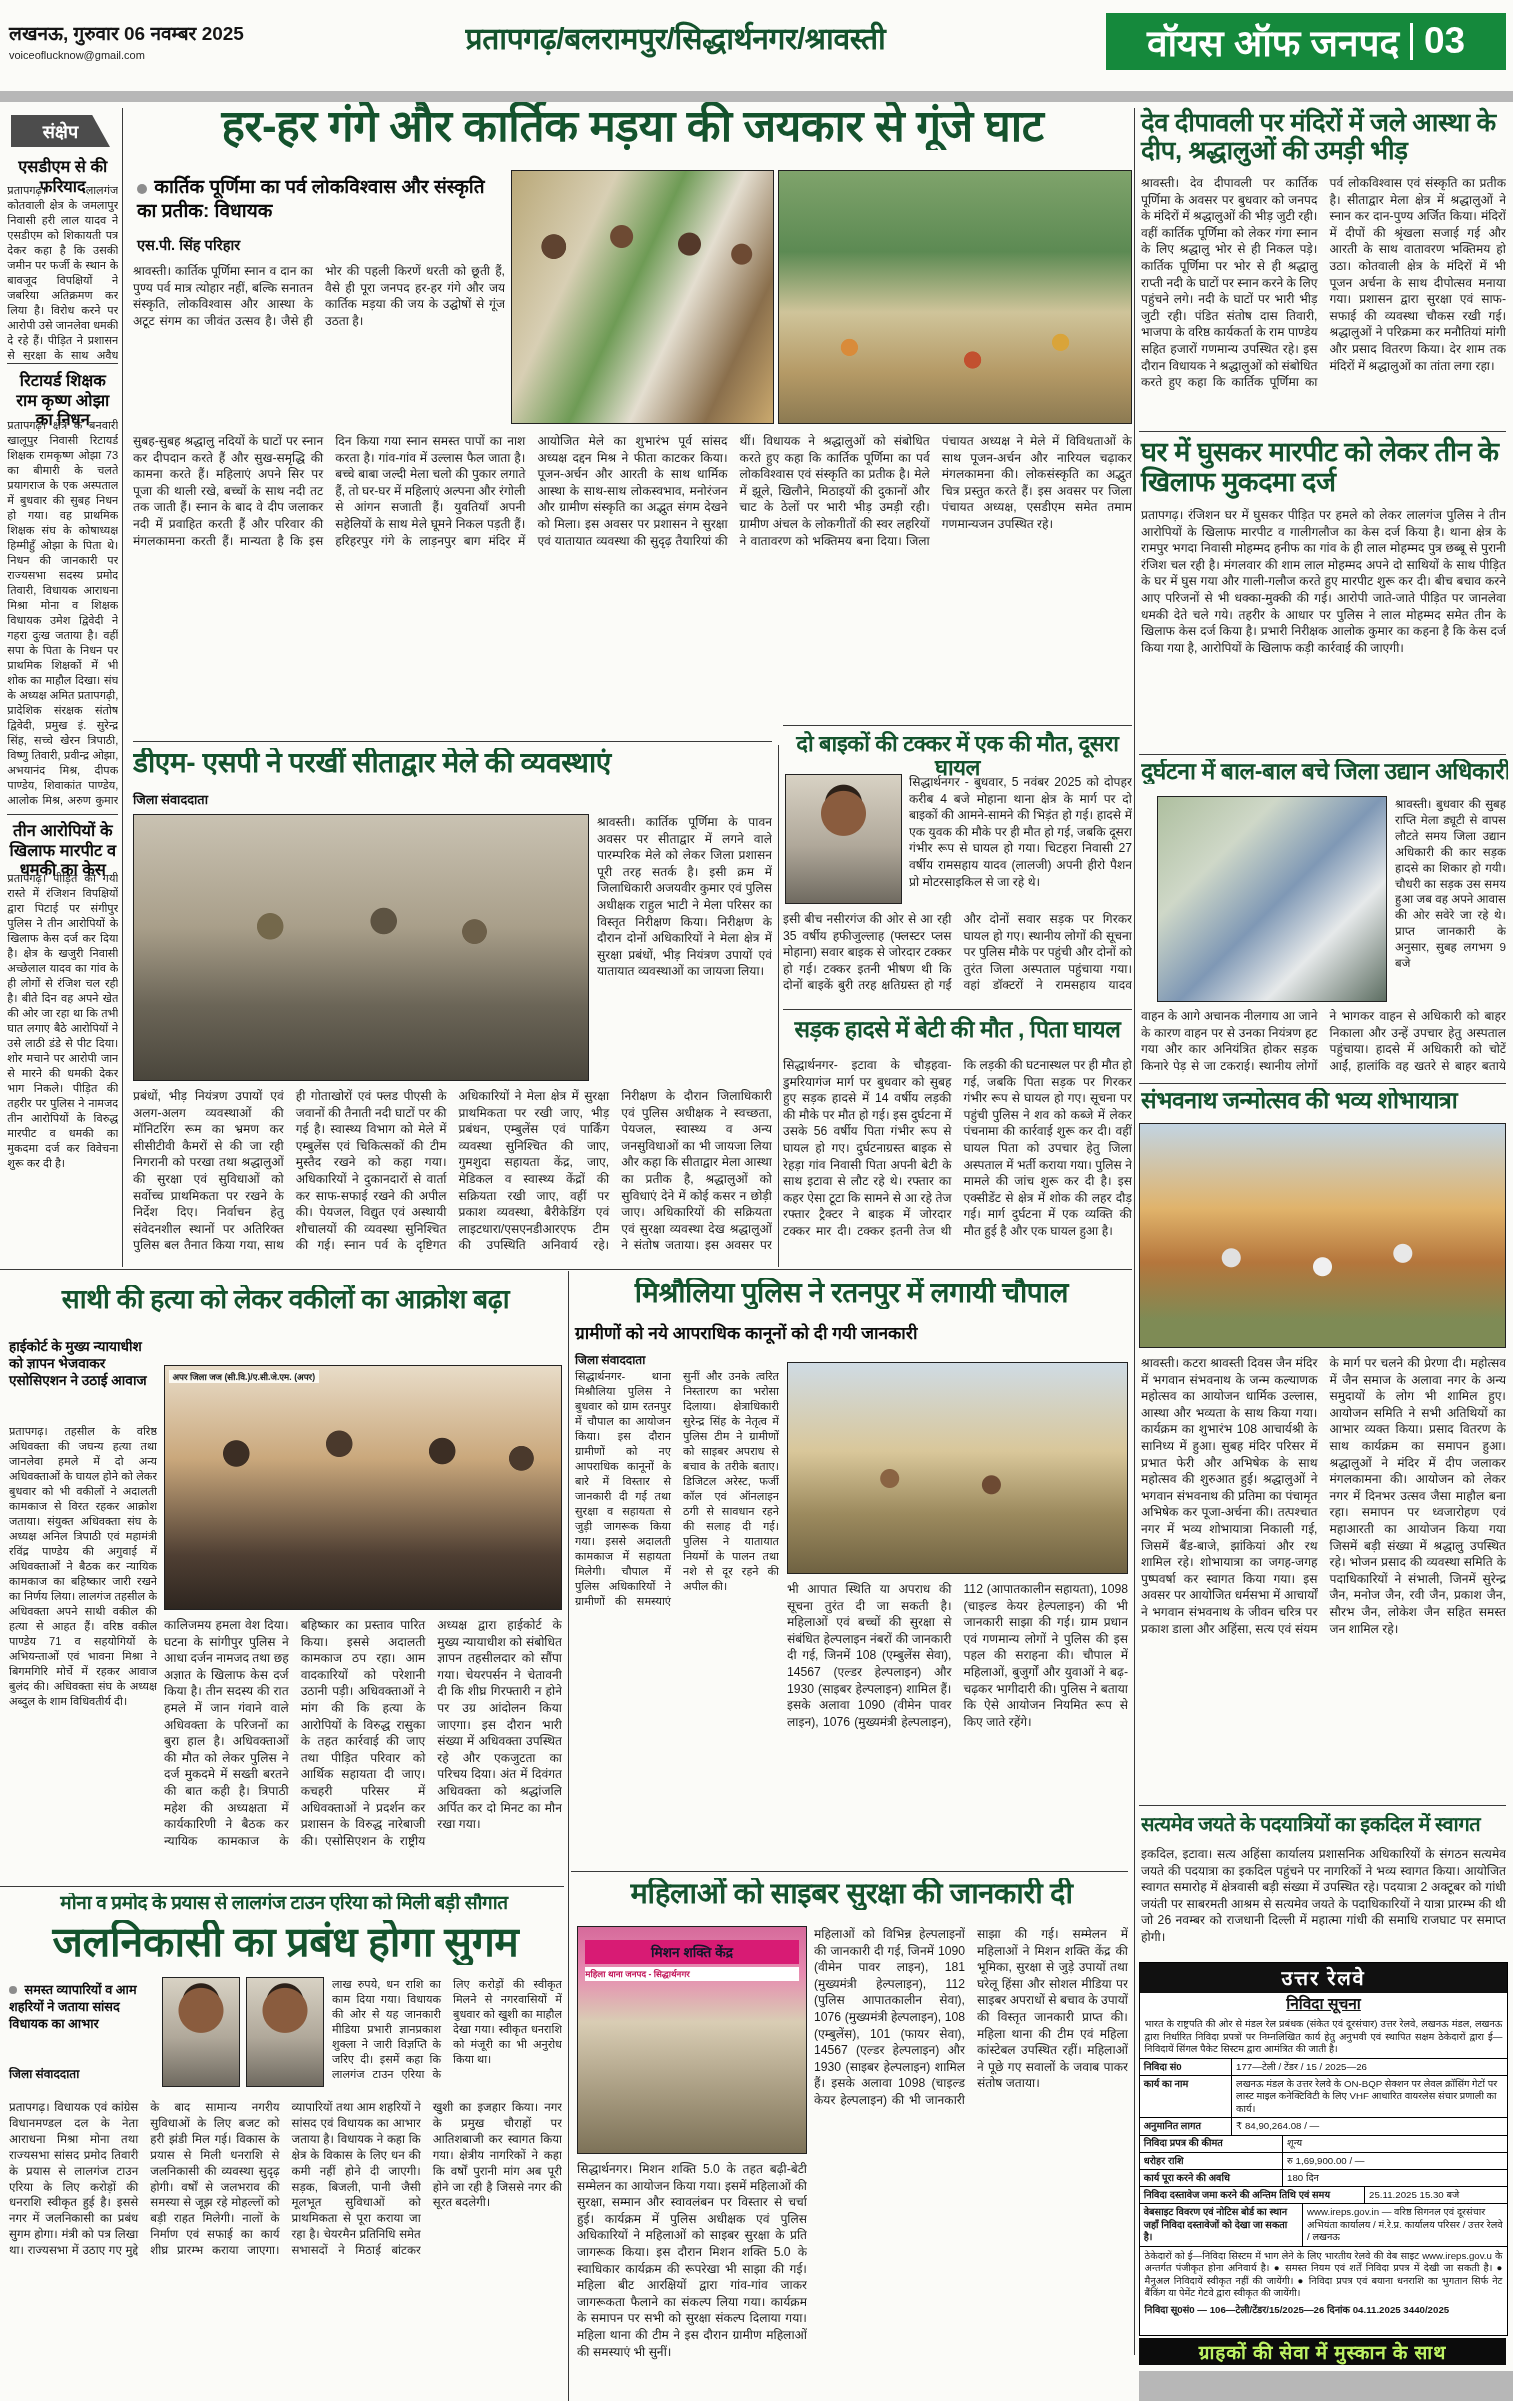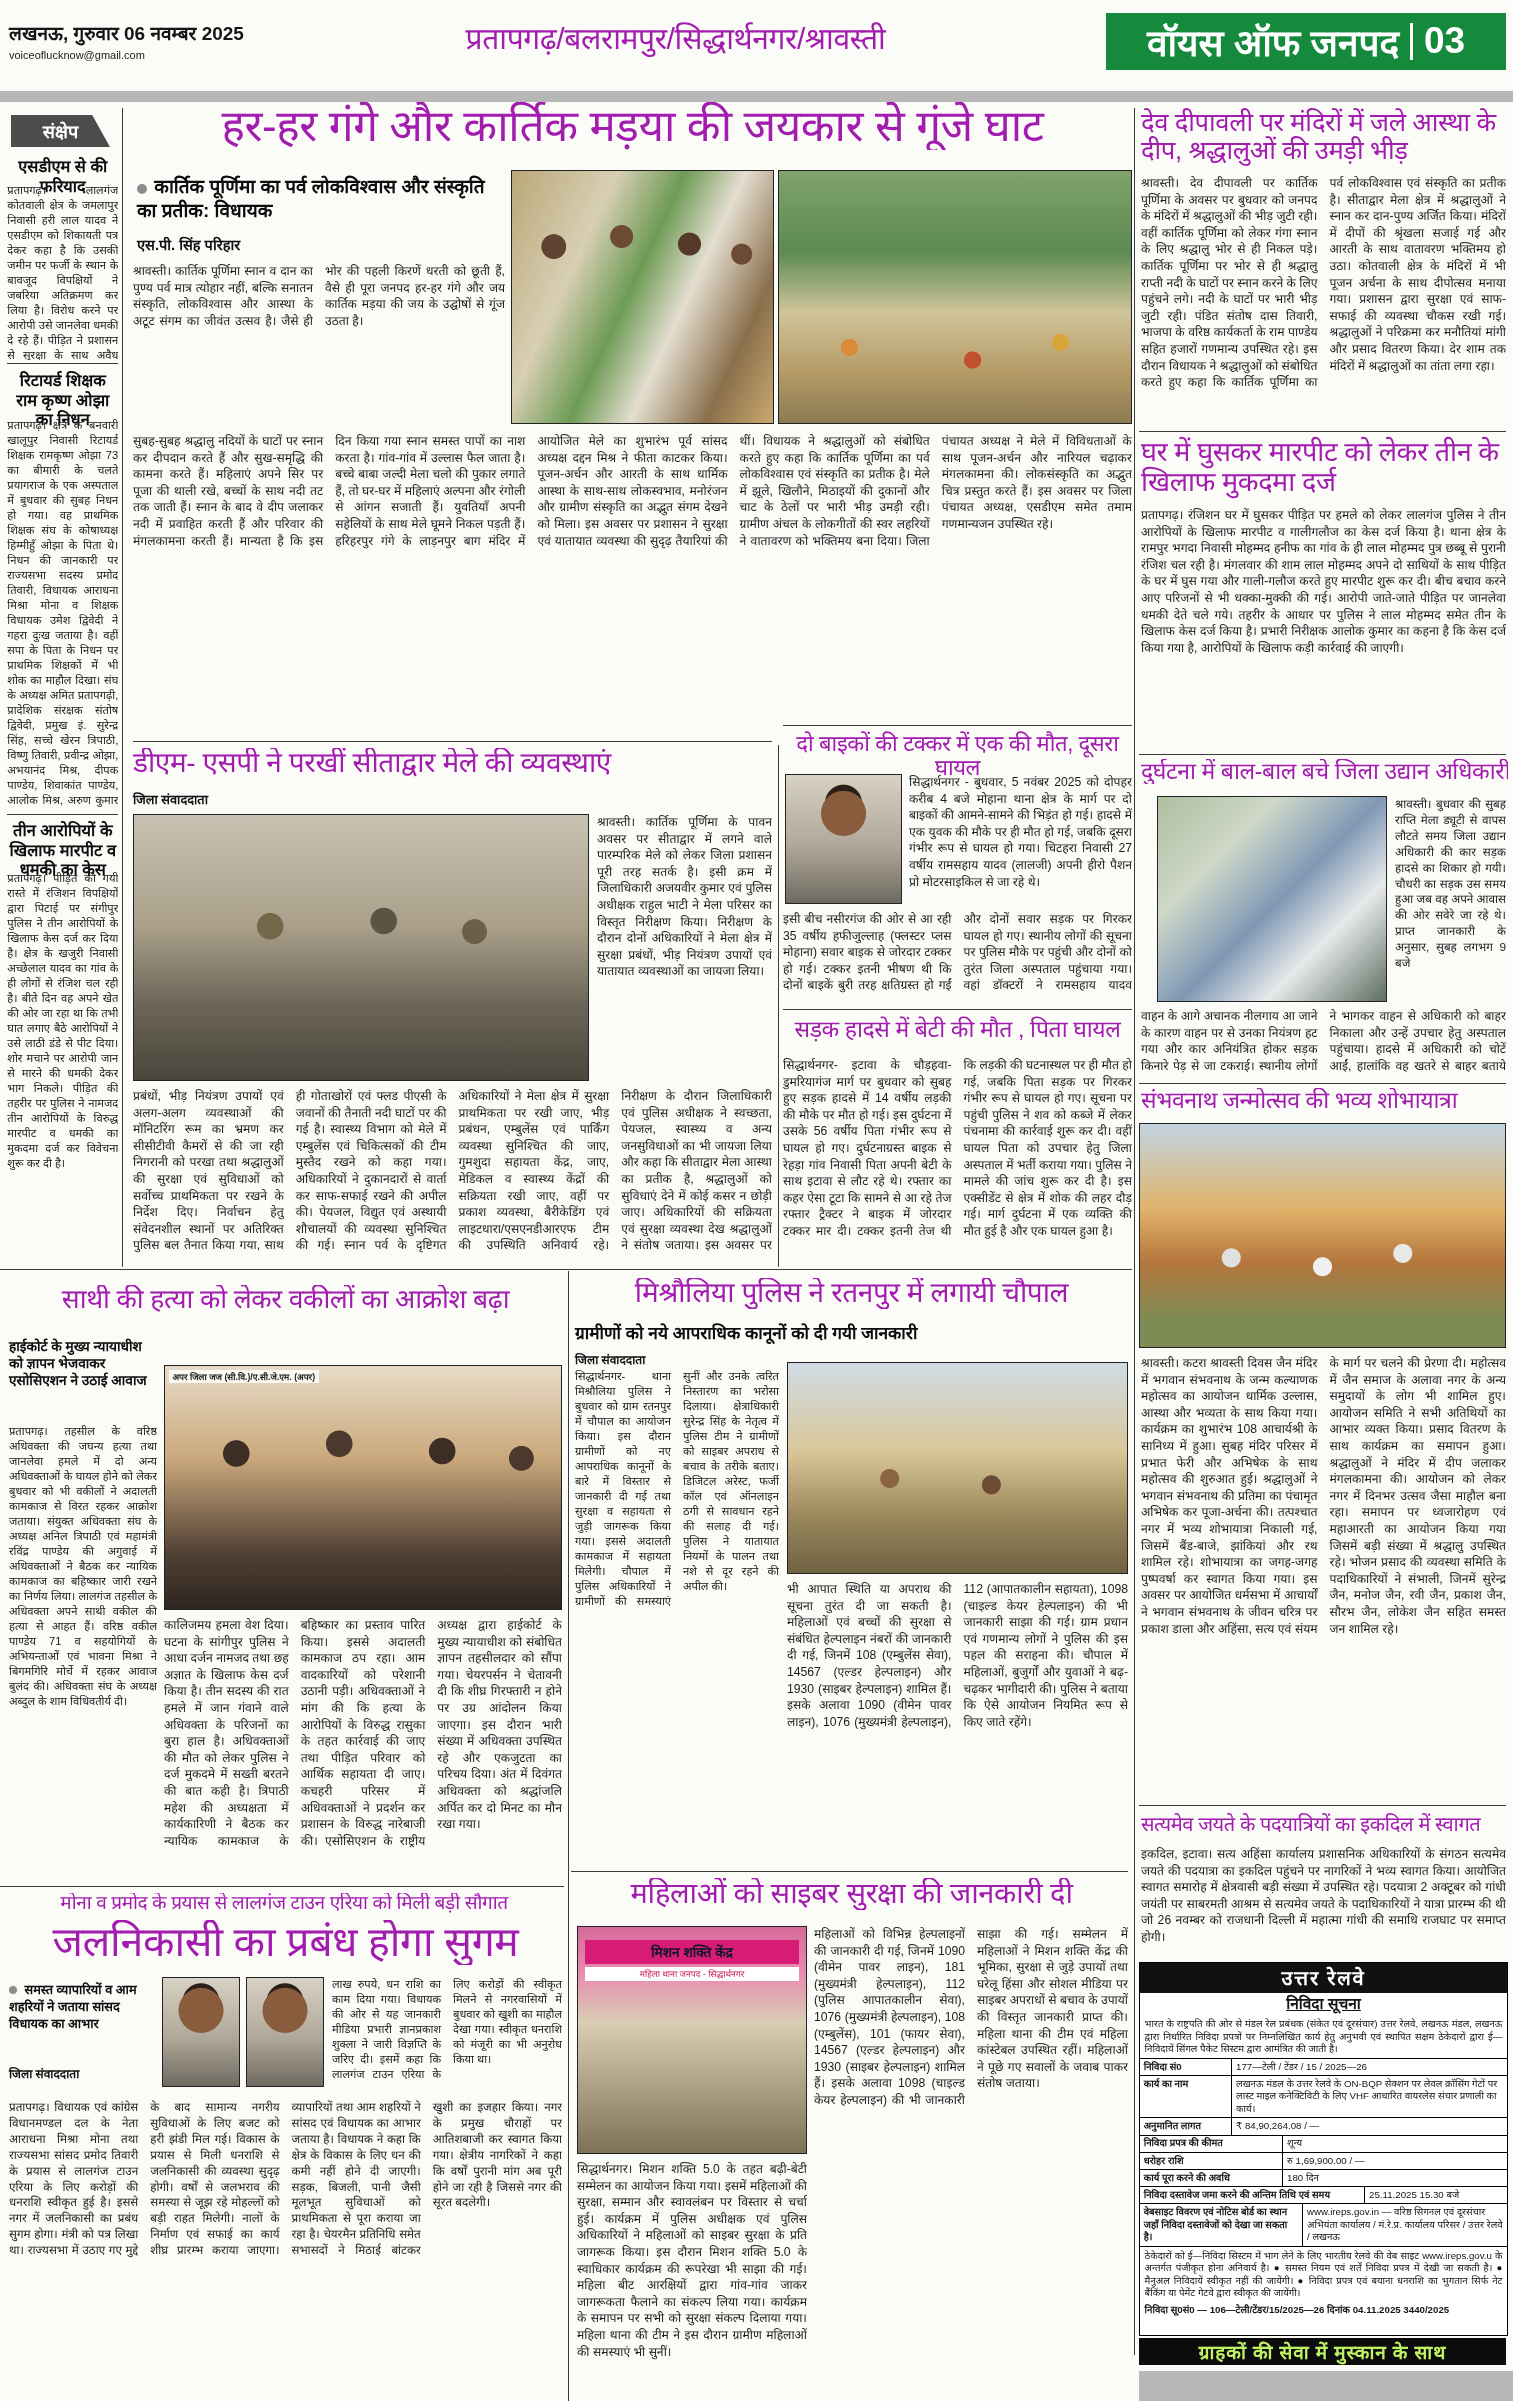--- a/index.html
+++ b/index.html
@@ -1,21 +1,21 @@
 <!DOCTYPE html>
 <html style="font-size:14.6px"><head>
 <meta charset="utf-8">
 <style>
   html,body{margin:0;padding:0}
   body{width:1513px;height:2401px;position:relative;background:#fbfbf8;
        font-family:"Liberation Sans","DejaVu Sans",sans-serif;color:#151515;overflow:hidden}
   .abs{position:absolute;box-sizing:border-box}
   .b{font-weight:bold}
   .ctr{text-align:center}
-  .headline{font-weight:normal;color:#a21caf;line-height:1.1;letter-spacing:-0.4px}
+  .headline{font-weight:bold;color:#14532d;line-height:1.1;letter-spacing:-0.4px}
   .body-txt{font-size:12.2px;line-height:1.36;text-align:justify;color:#1b1b1b;overflow:hidden}
   .small-txt{font-size:11.2px;line-height:1.34;text-align:justify;color:#1b1b1b;overflow:hidden}
   .cols-2{column-count:2;column-gap:12px}
   .cols-3{column-count:3;column-gap:12px}
   .cols-4{column-count:4;column-gap:12px}
   .cols-5{column-count:5;column-gap:12px}
   .vline{position:absolute;width:1.4px;background:#3a3a3a}
   .hline{position:absolute;height:1.4px;background:#3a3a3a}
   .photo{position:absolute;border:0.9px solid #222;box-sizing:border-box;overflow:hidden}
   .byline{font-size:12.8px;font-weight:bold;color:#111}
@@ -77,21 +77,21 @@
   .rval{padding:1.8px 3.7px;flex:1;text-align:left}
   .rail-footer{border-top:0.9px solid #000;padding:2.7px 4.6px;text-align:justify}
   .rail-ref{padding:0.9px 4.6px;font-weight:bold}
   .black-banner{position:absolute;background:#0c0c0c;color:#bef264;display:flex;align-items:center;
                 justify-content:center;font-weight:bold;font-size:19px;letter-spacing:0.9px}
   .caption-strip{position:absolute;left:3.7px;top:3.7px;background:rgba(255,255,250,.85);color:#222;
                  font-size:8.7px;padding:0.9px 3.7px;font-weight:bold}
   .mission-banner{position:absolute;left:7.3px;top:12.8px;right:7.3px;background:#d81b74;color:#0f172a;
                   text-align:center;font-weight:bold;font-size:13.7px;padding:2.7px 0}
   .mission-sub{position:absolute;left:7.3px;top:40px;right:7.3px;background:#fff;color:#c2185b;
-               text-align:center;font-weight:normal;font-size:8.7px;padding:0.9px 0}
+               text-align:left;font-weight:bold;font-size:8.7px;padding:0.9px 0}
   .standfirst{font-weight:bold;color:#0d0d0d;line-height:1.25}
 </style>
 </head>
 <body>
 
 <div class="abs b" style="left:9px;top:20px;font-size:19px">लखनऊ, गुरुवार 06 नवम्बर 2025</div>
 <div class="abs" style="left:9px;top:49px;font-size:11px;color:#222">voiceoflucknow@gmail.com</div>
 <div class="abs headline ctr" style="left:356px;top:22px;width:639px;font-size:30px">प्रतापगढ़/बलरामपुर/सिद्धार्थनगर/श्रावस्ती</div>
 <div class="masthead" style="left:1106px;top:12.8px;width:400px;height:57px;font-size:37px">
   <span>वॉयस ऑफ जनपद</span>

